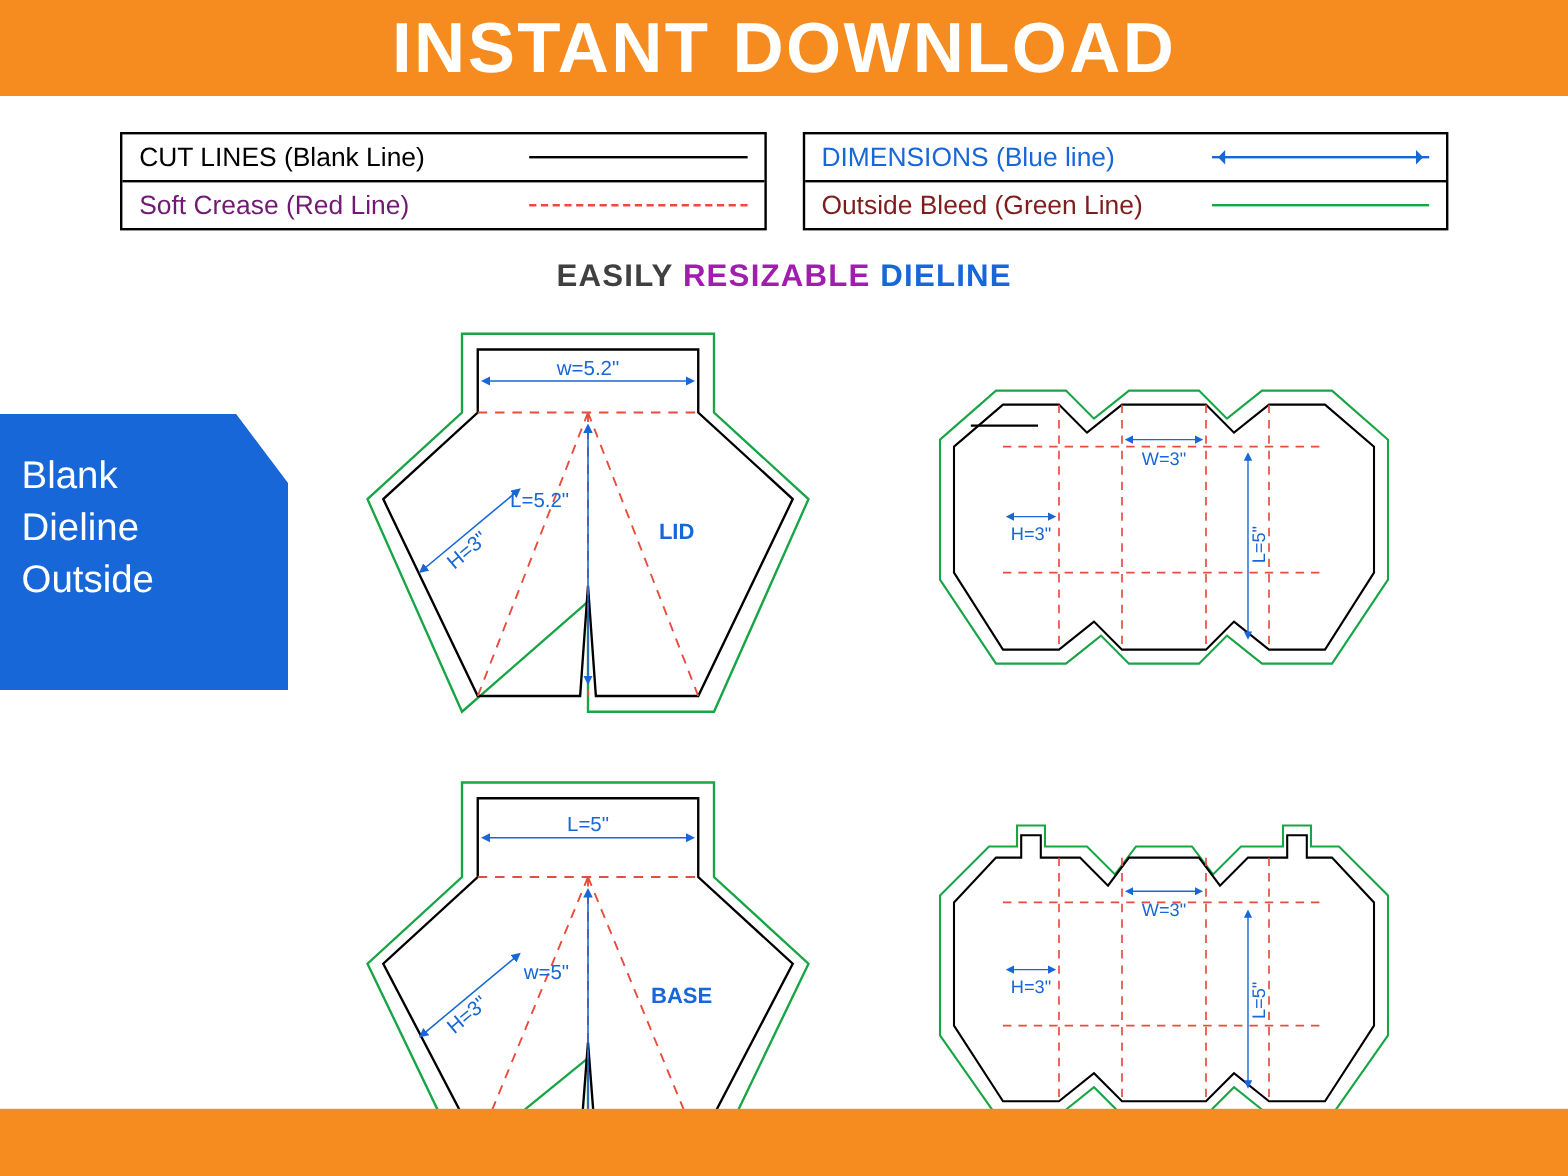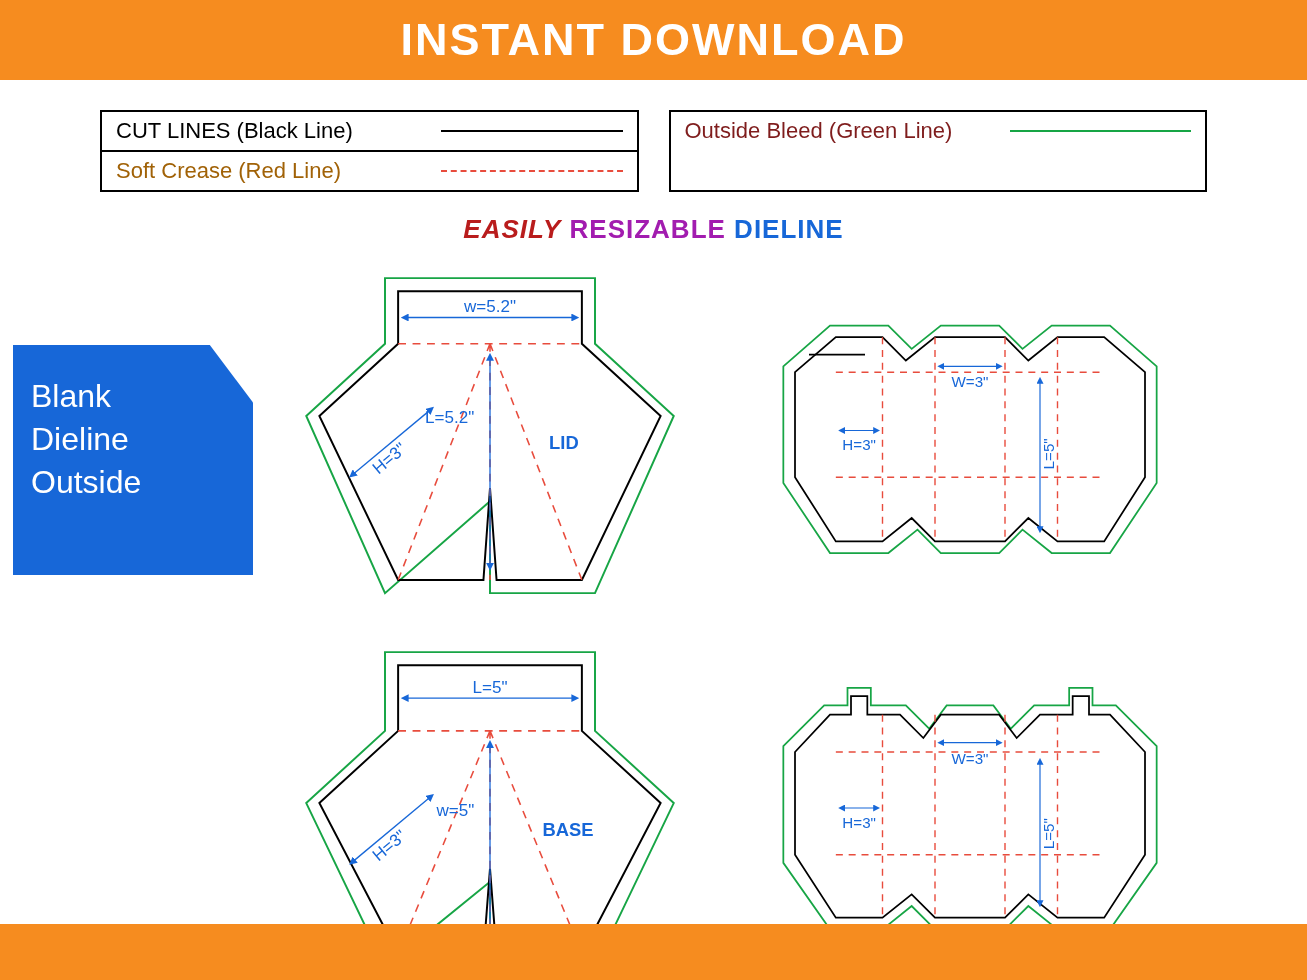--- a/index.html
+++ b/index.html
@@ -1,73 +1,79 @@
 <!DOCTYPE html>
 <html><head>
 <meta charset="utf-8">
 <style>
   * { box-sizing: border-box; margin: 0; padding: 0; }
   body { width: 1307px; height: 980px; font-family: Arial, Helvetica, sans-serif; background: #fff; position: relative; overflow: hidden; }
   .header-bar { background: #F68C1F; width: 100%; height: 80px; display: flex; align-items: center; justify-content: center; }
-  .header-title { color: #fff; font-size: 45px; font-weight: 700; letter-spacing: 2px; }
+  .header-title { color: #fff; font-size: 59px; font-weight: 700; letter-spacing: 2px; }
   .footer-bar { background: #F68C1F; width: 100%; height: 56px; position: absolute; bottom: 0; left: 0; }
 
   .legend-row { display: flex; gap: 30px; margin: 30px 100px 0 100px; }
   .legend-box { flex: 1; border: 2px solid #000; }
   .legend-cell { display: flex; align-items: center; padding: 6px 14px; font-size: 22px; gap: 20px; }
   .legend-cell + .legend-cell { border-top: 2px solid #000; }
   .legend-label { flex: 0 0 305px; }
   .legend-sample { flex: 1; display: flex; align-items: center; }
   .cut-line-text { color: #000; }
-  .crease-text { color: #a16207; }
+  .crease-text { color: #701a75; }
   .dim-text { color: #1767D8; }
   .bleed-text { color: #7f1d1d; }
   .sample-solid { border-top: 2px solid #000; width: 100%; }
   .sample-dash { border-top: 2px dashed #E84C3D; width: 100%; }
   .sample-arrow { width: 100%; height: 2px; background: #1767D8; position: relative; }
   .sample-arrow::before { content:''; position:absolute; left:-1px; top:-5px; border:6px solid transparent; border-right-color:#1767D8; }
   .sample-arrow::after  { content:''; position:absolute; right:-1px; top:-5px; border:6px solid transparent; border-left-color:#1767D8; }
   .sample-green { border-top: 2px solid #17A545; width: 100%; }
 
   .subheading { text-align: center; margin-top: 22px; font-size: 26px; font-weight: 700; letter-spacing: 1px; }
-  .subheading .w1 { color: #b91c1c; font-style: italic; }
+  .subheading .w1 { color: #404040; }
   .subheading .w2 { color: #a21caf; }
   .subheading .w3 { color: #1767D8; }
 
-  .side-badge { position: absolute; left: 13px; top: 345px; width: 240px; height: 230px; background: #1767D8; color: #fff; font-size: 32px; font-weight: 500; padding: 30px 18px; clip-path: polygon(0 0, 82% 0, 100% 25%, 100% 100%, 0 100%); line-height: 1.35; }
+  .side-badge { position: absolute; left: 0; top: 345px; width: 240px; height: 230px; background: #1767D8; color: #fff; font-size: 32px; font-weight: 500; padding: 30px 18px; clip-path: polygon(0 0, 82% 0, 100% 25%, 100% 100%, 0 100%); line-height: 1.35; }
 
   .diagram-grid { position: absolute; top: 265px; left: 280px; width: 900px; height: 560px; display: grid; grid-template-columns: 1fr 1fr; grid-template-rows: 1fr 1fr; gap: 20px 60px; }
   .diagram { position: relative; display: flex; align-items: center; justify-content: center; }
   .diagram svg { width: 100%; height: 100%; }
   .dim-lbl { font: 13px Arial; fill: #1767D8; }
   .piece-lbl { font: bold 14px Arial; fill: #1767D8; }
 </style>
 </head>
 <body>
 
 <div class="header-bar">
   <div class="header-title">INSTANT DOWNLOAD</div>
 </div>
 
 <div class="legend-row">
   <div class="legend-box">
     <div class="legend-cell">
-      <span class="legend-label cut-line-text">CUT LINES (Black Line)</span>
+      <span class="legend-label cut-line-text">CUT LINES (Blank Line)</span>
       <span class="legend-sample">
           <span class="sample-solid"></span>
         </span>
     </div>
     <div class="legend-cell">
       <span class="legend-label crease-text">Soft Crease (Red Line)</span>
       <span class="legend-sample">
           <span class="sample-dash"></span>
         </span>
     </div>
   </div>
   <div class="legend-box">
+    <div class="legend-cell">
+      <span class="legend-label dim-text">DIMENSIONS (Blue line)</span>
+      <span class="legend-sample">
+          <span class="sample-arrow"></span>
+        </span>
+    </div>
     <div class="legend-cell">
       <span class="legend-label bleed-text">Outside Bleed (Green Line)</span>
       <span class="legend-sample">
           <span class="sample-green"></span>
         </span>
     </div>
   </div>
 </div>
 
 <div class="subheading">

